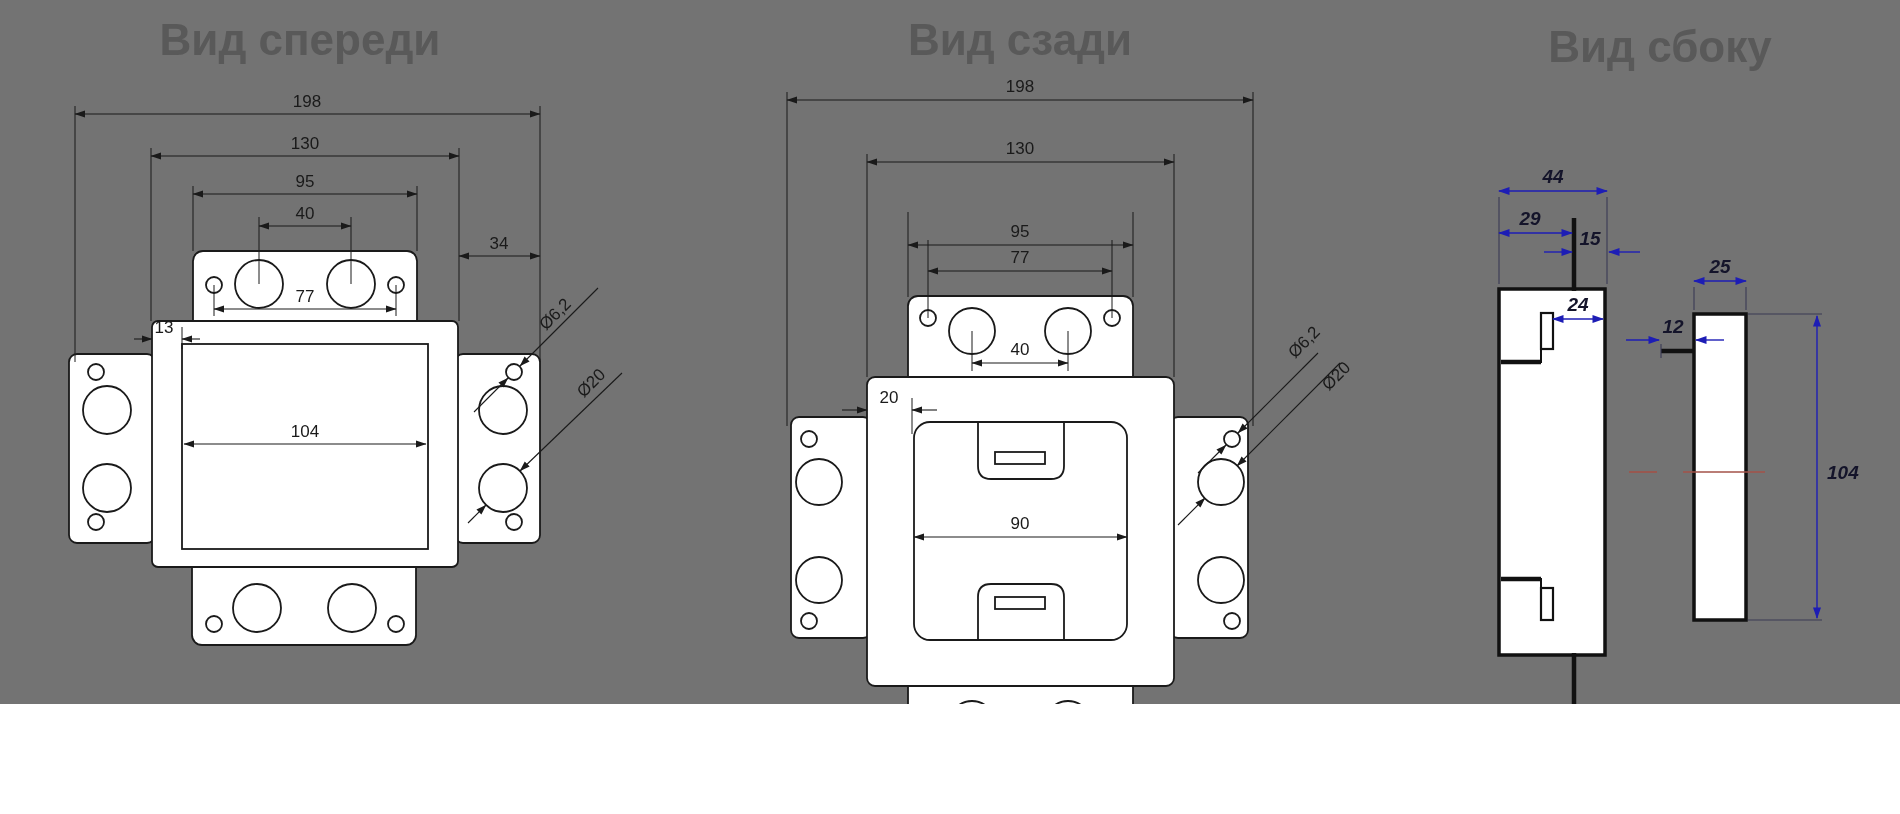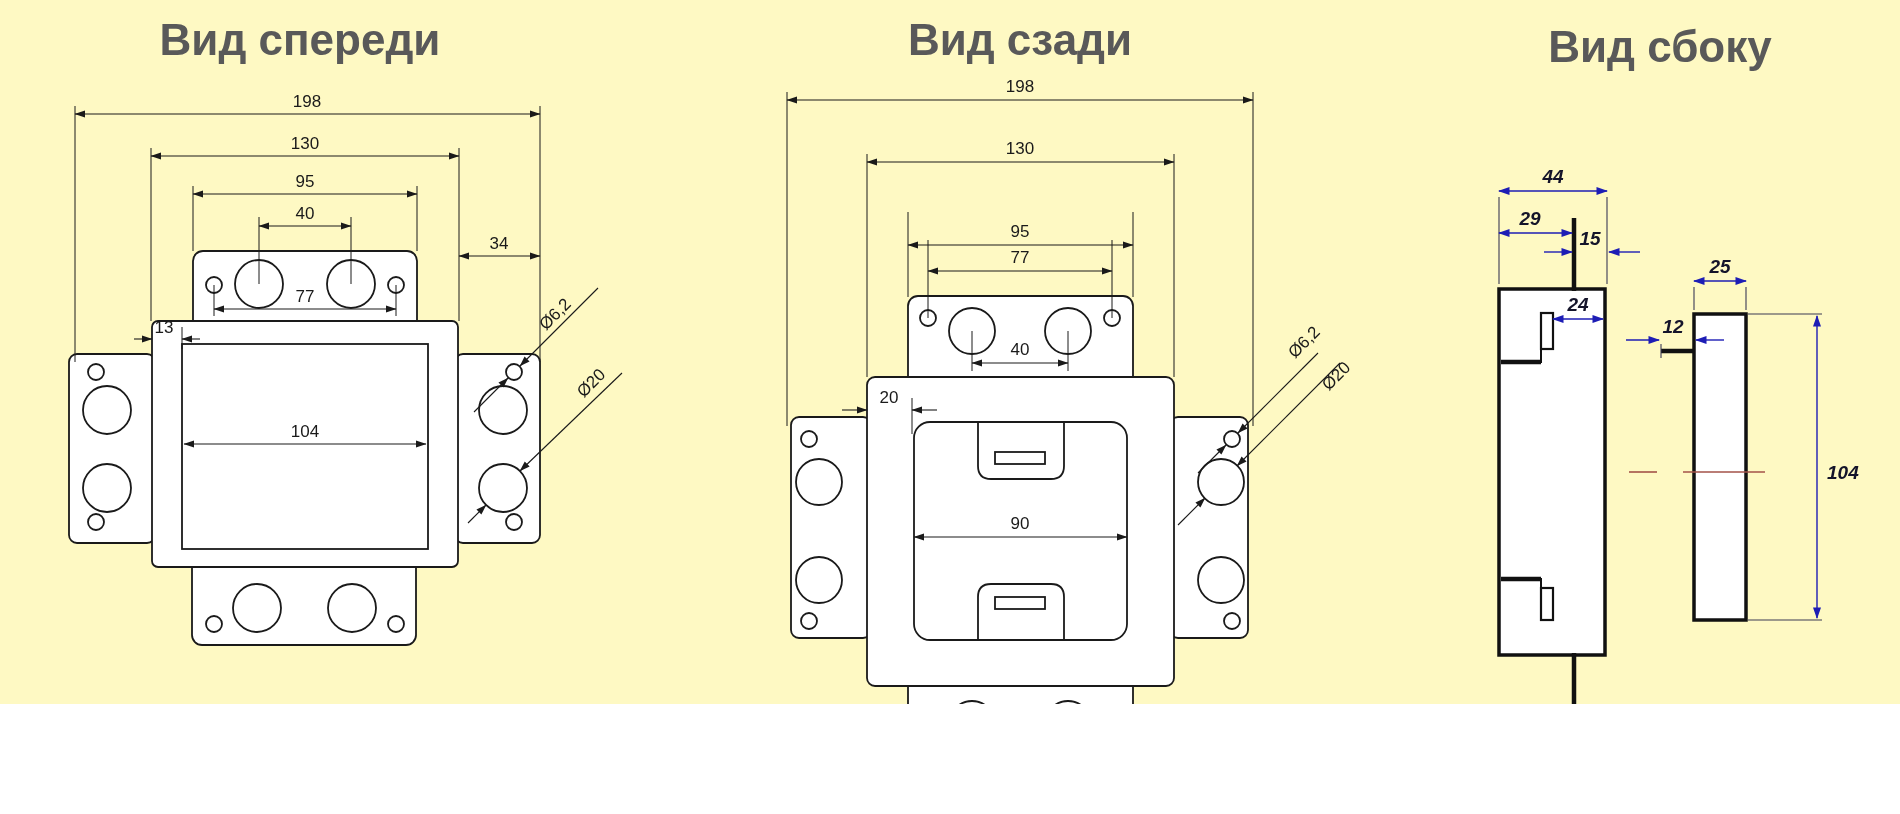--- a/index.html
+++ b/index.html
@@ -1,16 +1,16 @@
 <!DOCTYPE html>
 <html><head>
 <meta charset="utf-8">
 <style>
   html,body{margin:0;padding:0;background:#ffffff;}
-  .stage{position:relative;width:1900px;height:704px;background:#fef9c3;overflow:hidden;
+  .stage{position:relative;width:1900px;height:704px;background:#737373;overflow:hidden;
          font-family:"Liberation Sans", sans-serif;}
   svg text{font-family:"Liberation Sans", sans-serif;}
   .view-title{font-size:44px;font-weight:bold;fill:#595959;}
   .dim-t{font-size:17px;fill:#1a1a1a;}
   .dim-t-blue{font-size:19px;font-weight:bold;font-style:italic;fill:#14142a;}
   .outline{fill:#ffffff;stroke:#1a1a1a;stroke-width:1.8;}
   .outline-nf{fill:none;stroke:#1a1a1a;stroke-width:1.8;}
   .dimline{stroke:#1a1a1a;stroke-width:1.1;fill:none;}
   .extline{stroke:#1a1a1a;stroke-width:1.0;fill:none;}
   .sbody{fill:#ffffff;stroke:#111111;stroke-width:3.5;}

